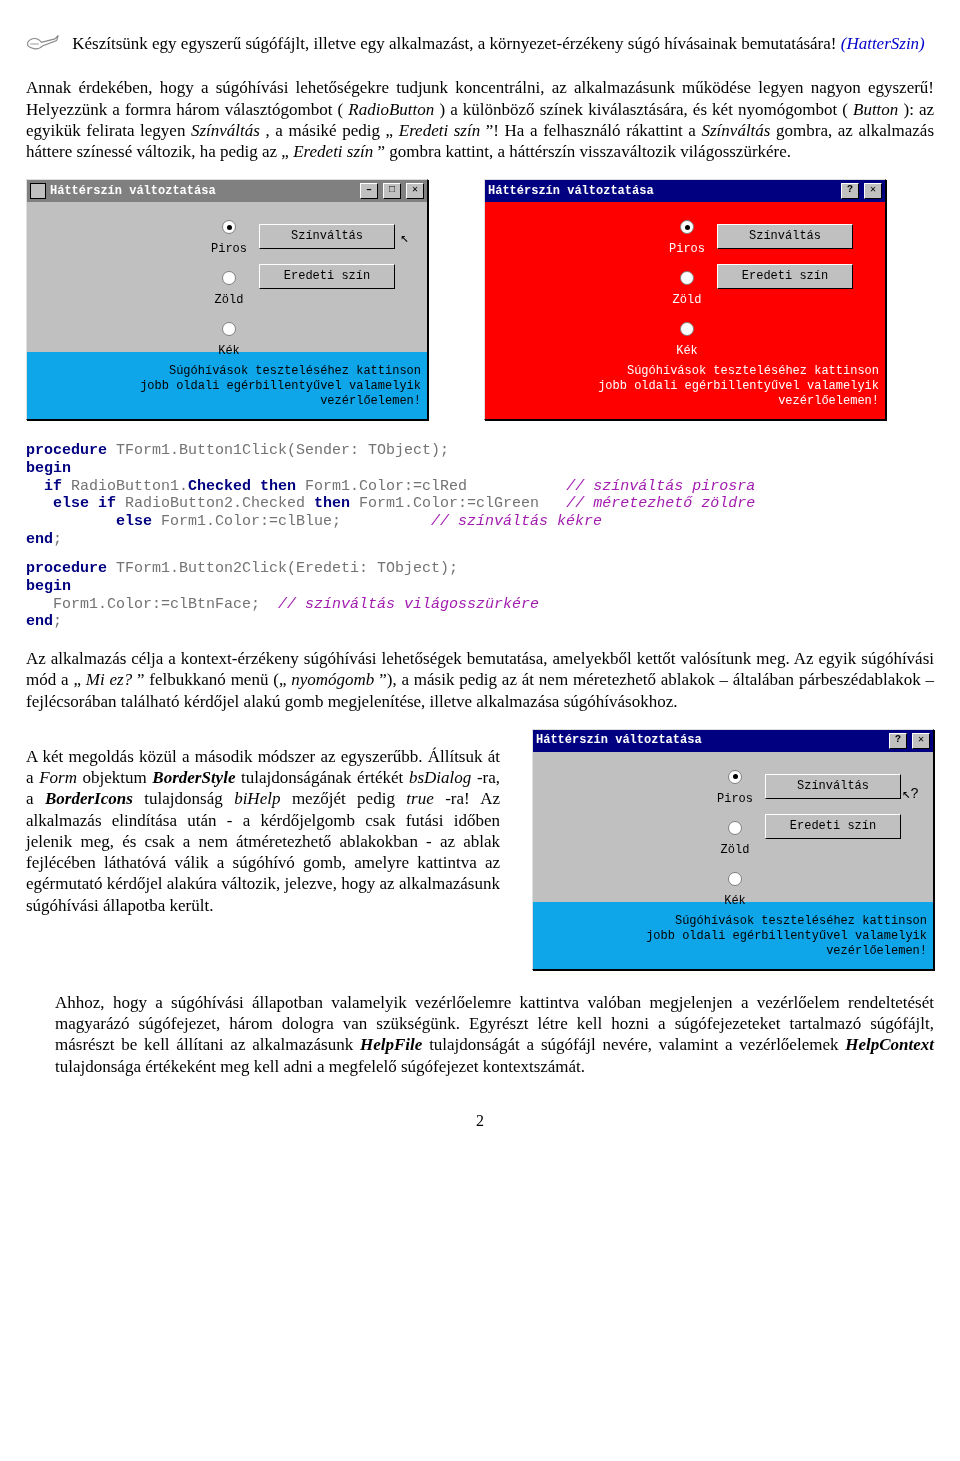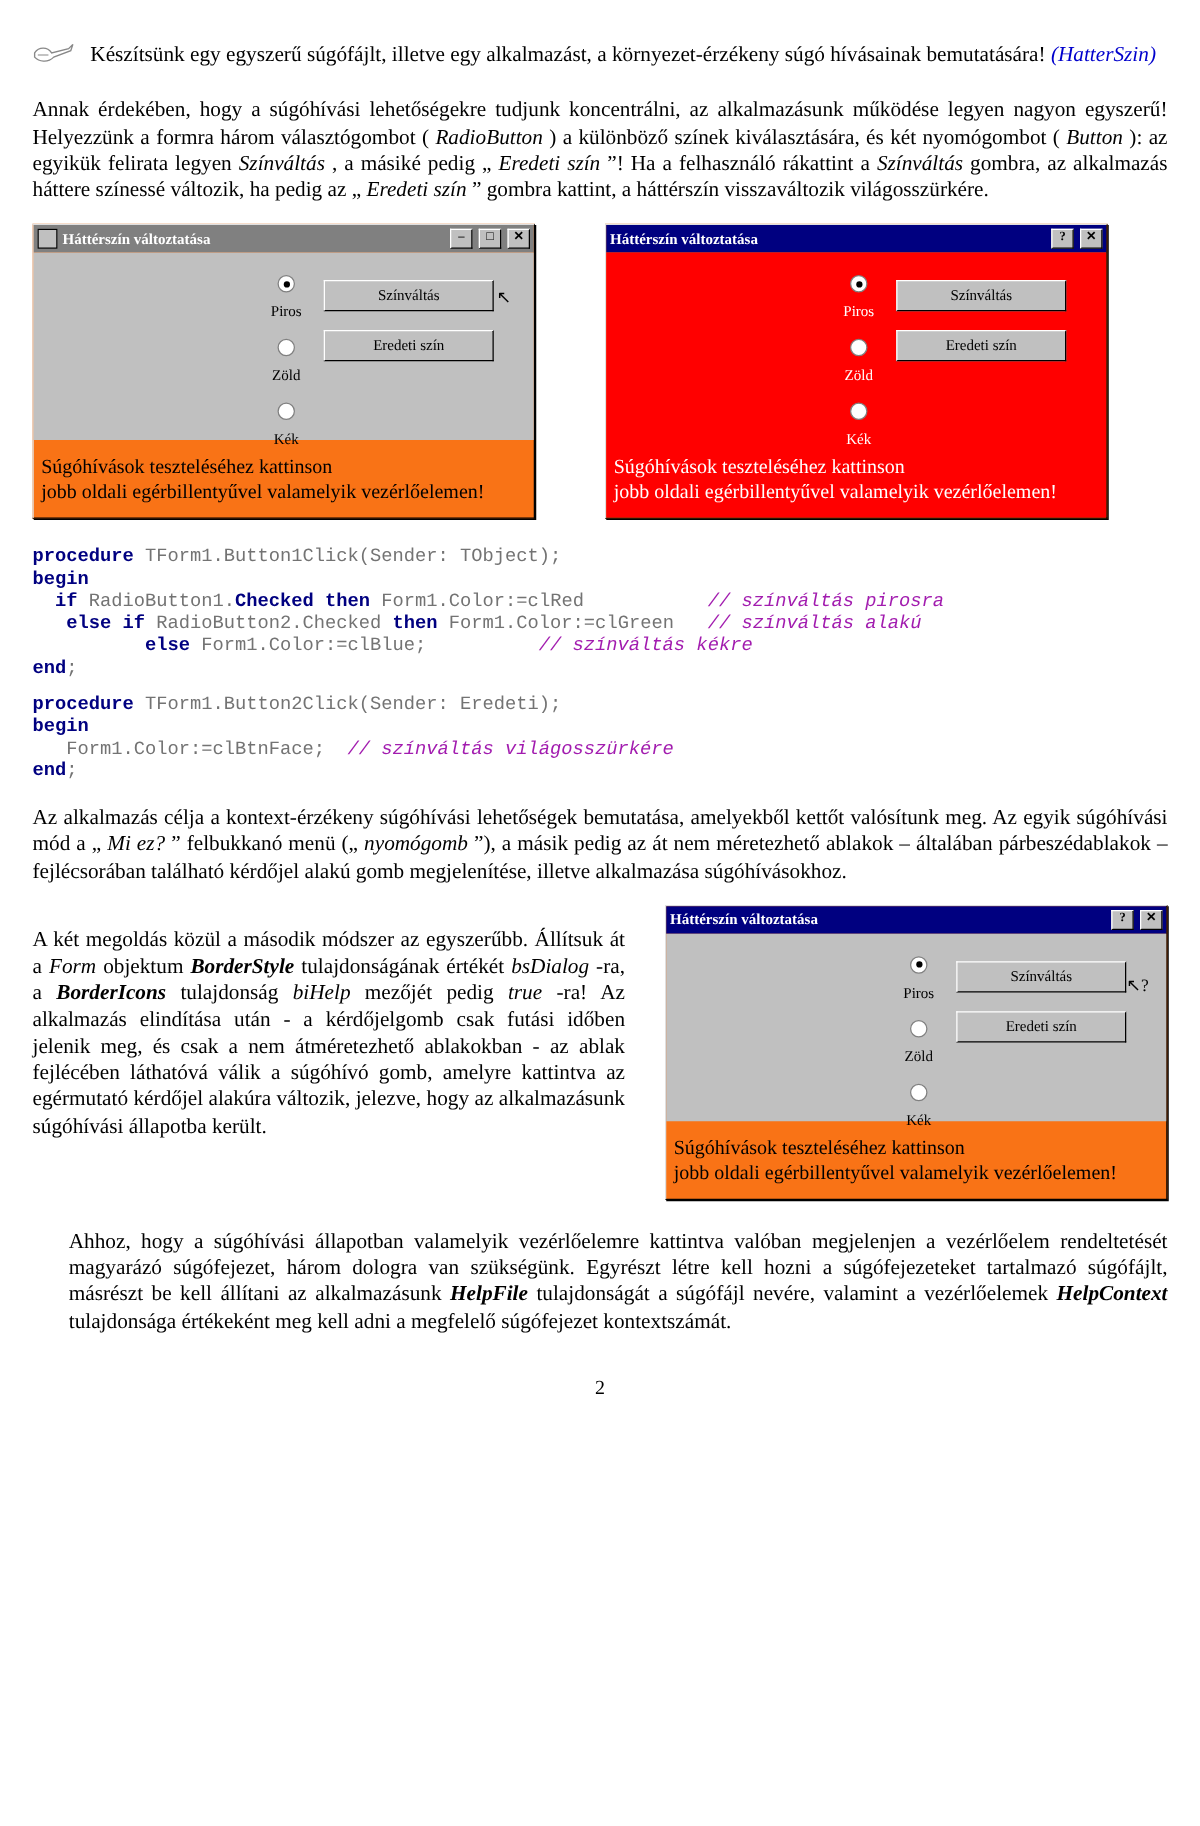--- a/index.html
+++ b/index.html
@@ -13,27 +13,27 @@
     width: 908px;
   }
   .justify { text-align: justify; }
   .link-title { color: #0000cc; font-style: italic; }
   .italic { font-style: italic; }
   .bolditalic { font-style: italic; font-weight: bold; }
 
   .row-screens { display: flex; gap: 56px; margin: 14px 0 22px 0; justify-content: flex-start; }
   .win95 {
     width: 400px;
-    font-family: Liberation Serif, serif;
+    font-family: Liberation Mono, monospace;
     font-size: 12px;
     border: 1px solid #000;
     border-top-color: #dfdfdf;
     border-left-color: #dfdfdf;
     box-shadow: 1px 1px 0 #000;
-    background: #f97316;
+    background: #0ea5e9;
   }
   .titlebar {
     display: flex;
     align-items: center;
     justify-content: space-between;
     padding: 2px 3px;
     color: #fff;
     font-weight: bold;
     height: 18px;
   }
@@ -58,21 +58,21 @@
     display:inline-flex; align-items:center; justify-content:center;
   }
   .radio-inner { width:5px; height:5px; border-radius:50%; background:#000; }
   .btn95 {
     background:#c0c0c0; color:#000;
     border:1px solid #000;
     border-top-color:#fff; border-left-color:#fff;
     padding:4px 12px; min-width:110px; text-align:center;
     position:absolute; right:32px;
   }
-  .hintbar { font-size:16px; text-align:left; padding:12px 6px 10px 6px; }
+  .hintbar { font-size:12px; text-align:right; padding:12px 6px 10px 6px; }
   .arrow-cursor { position:absolute; right:18px; top:28px; font-size:14px; color:#000; }
   .help-cursor { position:absolute; right:14px; top:34px; font-size:14px; color:#000; }
   .hand-feather {
     display:inline-block; margin-right:8px; vertical-align:top;
   }
   .hand-feather svg { width:34px; height:22px; }
 
   pre.code {
     font-family: "Courier New", monospace;
     font-size: 15px;
@@ -190,25 +190,25 @@
     <div class="hintbar" style="background:#ff0000;color:#fff;">
       <div>Súgóhívások teszteléséhez kattinson</div>
       <div>jobb oldali egérbillentyűvel valamelyik vezérlőelemen!</div>
     </div>
   </div>
 </div>
 
 <pre class="code"><span class="kw">procedure</span><span class="txt"> TForm1.Button1Click(Sender: TObject);</span>
 <span class="kw">begin</span>
 <span class="kw">  if</span><span class="txt"> RadioButton1.</span><span class="kw">Checked then</span><span class="txt"> Form1.Color:=clRed           </span><span class="cm">// színváltás pirosra</span>
-<span class="kw">   else if</span><span class="txt"> RadioButton2.Checked </span><span class="kw">then</span><span class="txt"> Form1.Color:=clGreen   </span><span class="cm">// színváltás alakú</span>
+<span class="kw">   else if</span><span class="txt"> RadioButton2.Checked </span><span class="kw">then</span><span class="txt"> Form1.Color:=clGreen   </span><span class="cm">// méretezhető zöldre</span>
 <span class="kw">          else</span><span class="txt"> Form1.Color:=clBlue;          </span><span class="cm">// színváltás kékre</span>
 <span class="kw">end</span><span class="txt">;</span></pre>
 
-<pre class="code"><span class="kw">procedure</span><span class="txt"> TForm1.Button2Click(Sender: Eredeti);</span>
+<pre class="code"><span class="kw">procedure</span><span class="txt"> TForm1.Button2Click(Eredeti: TObject);</span>
 <span class="kw">begin</span>
 <span class="txt">   Form1.Color:=clBtnFace;  </span><span class="cm">// színváltás világosszürkére</span>
 <span class="kw">end</span><span class="txt">;</span></pre>
 
 <p class="justify">
   <span>Az alkalmazás célja a kontext-érzékeny súgóhívási lehetőségek bemutatása, amelyekből kettőt valósítunk meg. Az egyik súgóhívási mód a „</span>
   <span class="italic">Mi ez?</span>
   <span>” felbukkanó menü („</span>
   <span class="italic">nyomógomb</span>
   <span>”), a másik pedig az át nem méretezhető ablakok – általában párbeszédablakok – fejlécsorában található kérdőjel alakú gomb megjelenítése, illetve alkalmazása súgóhívásokhoz.</span>

